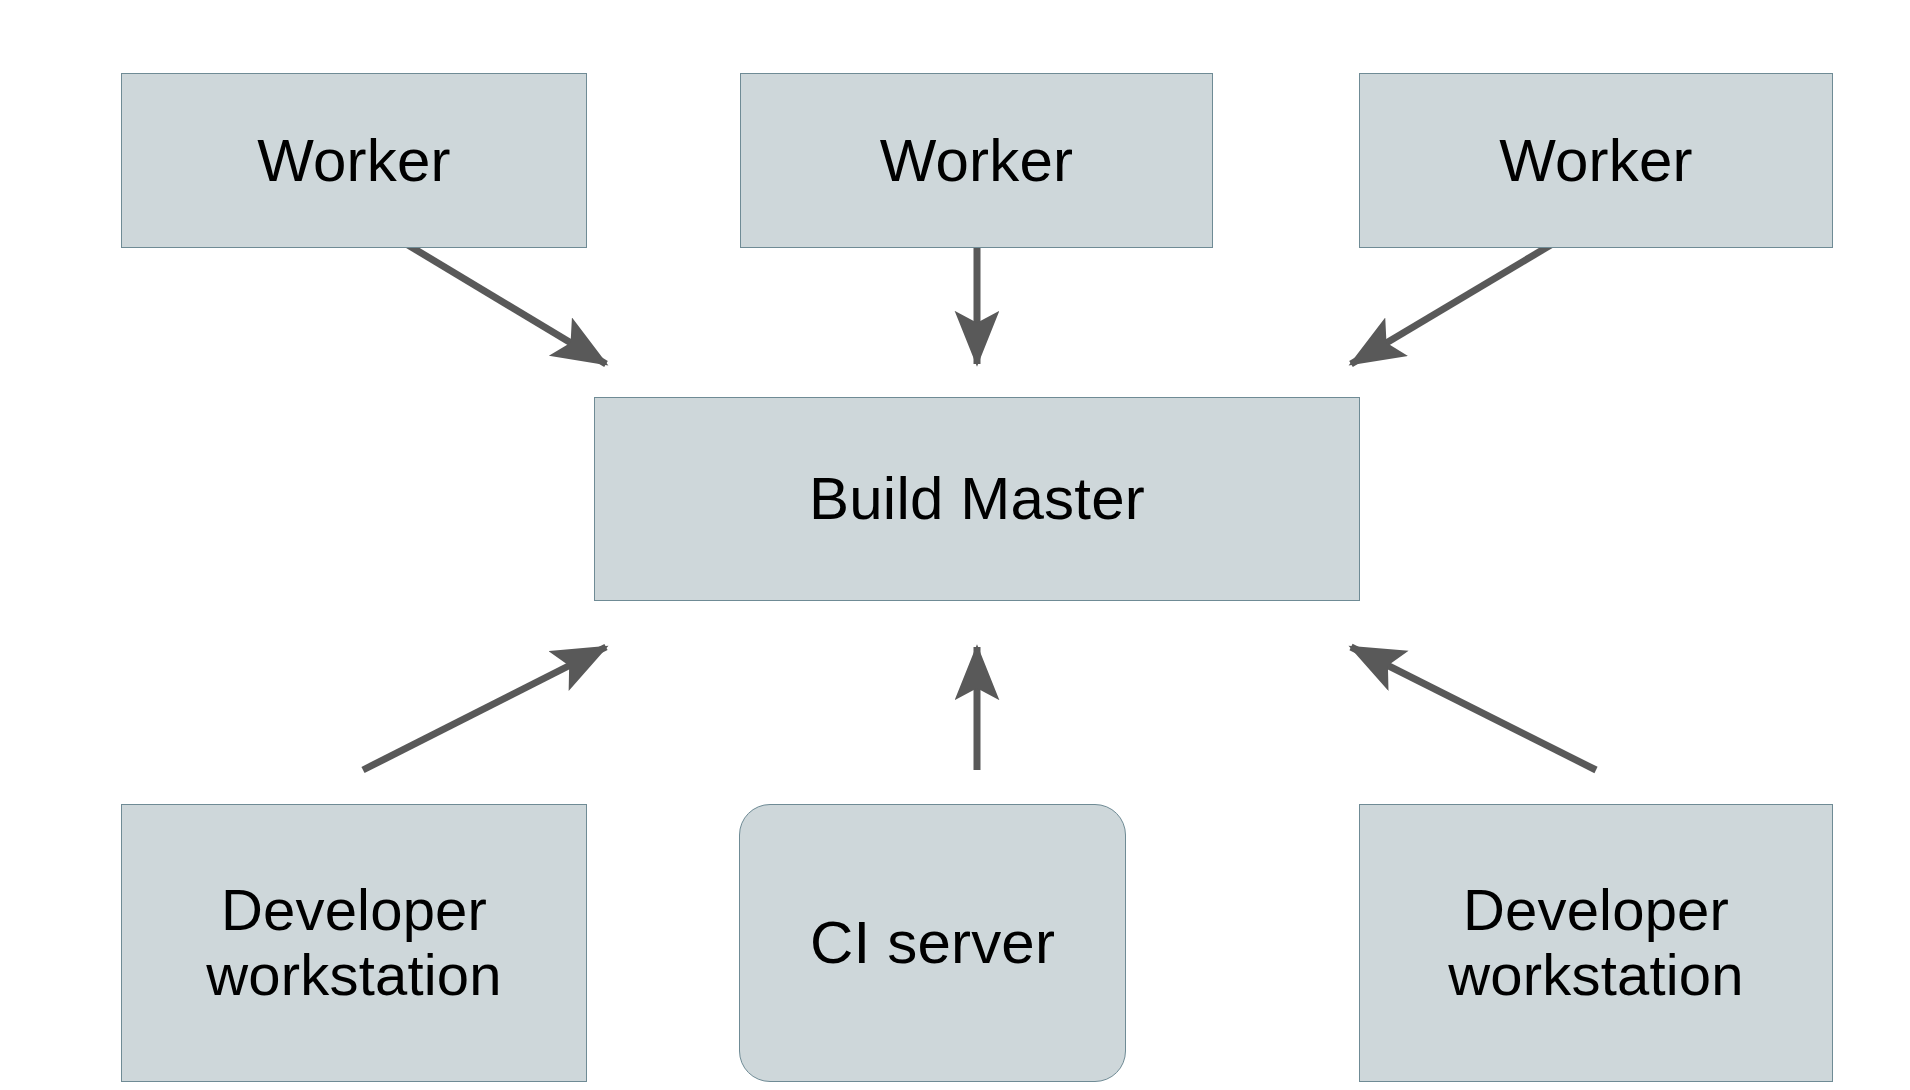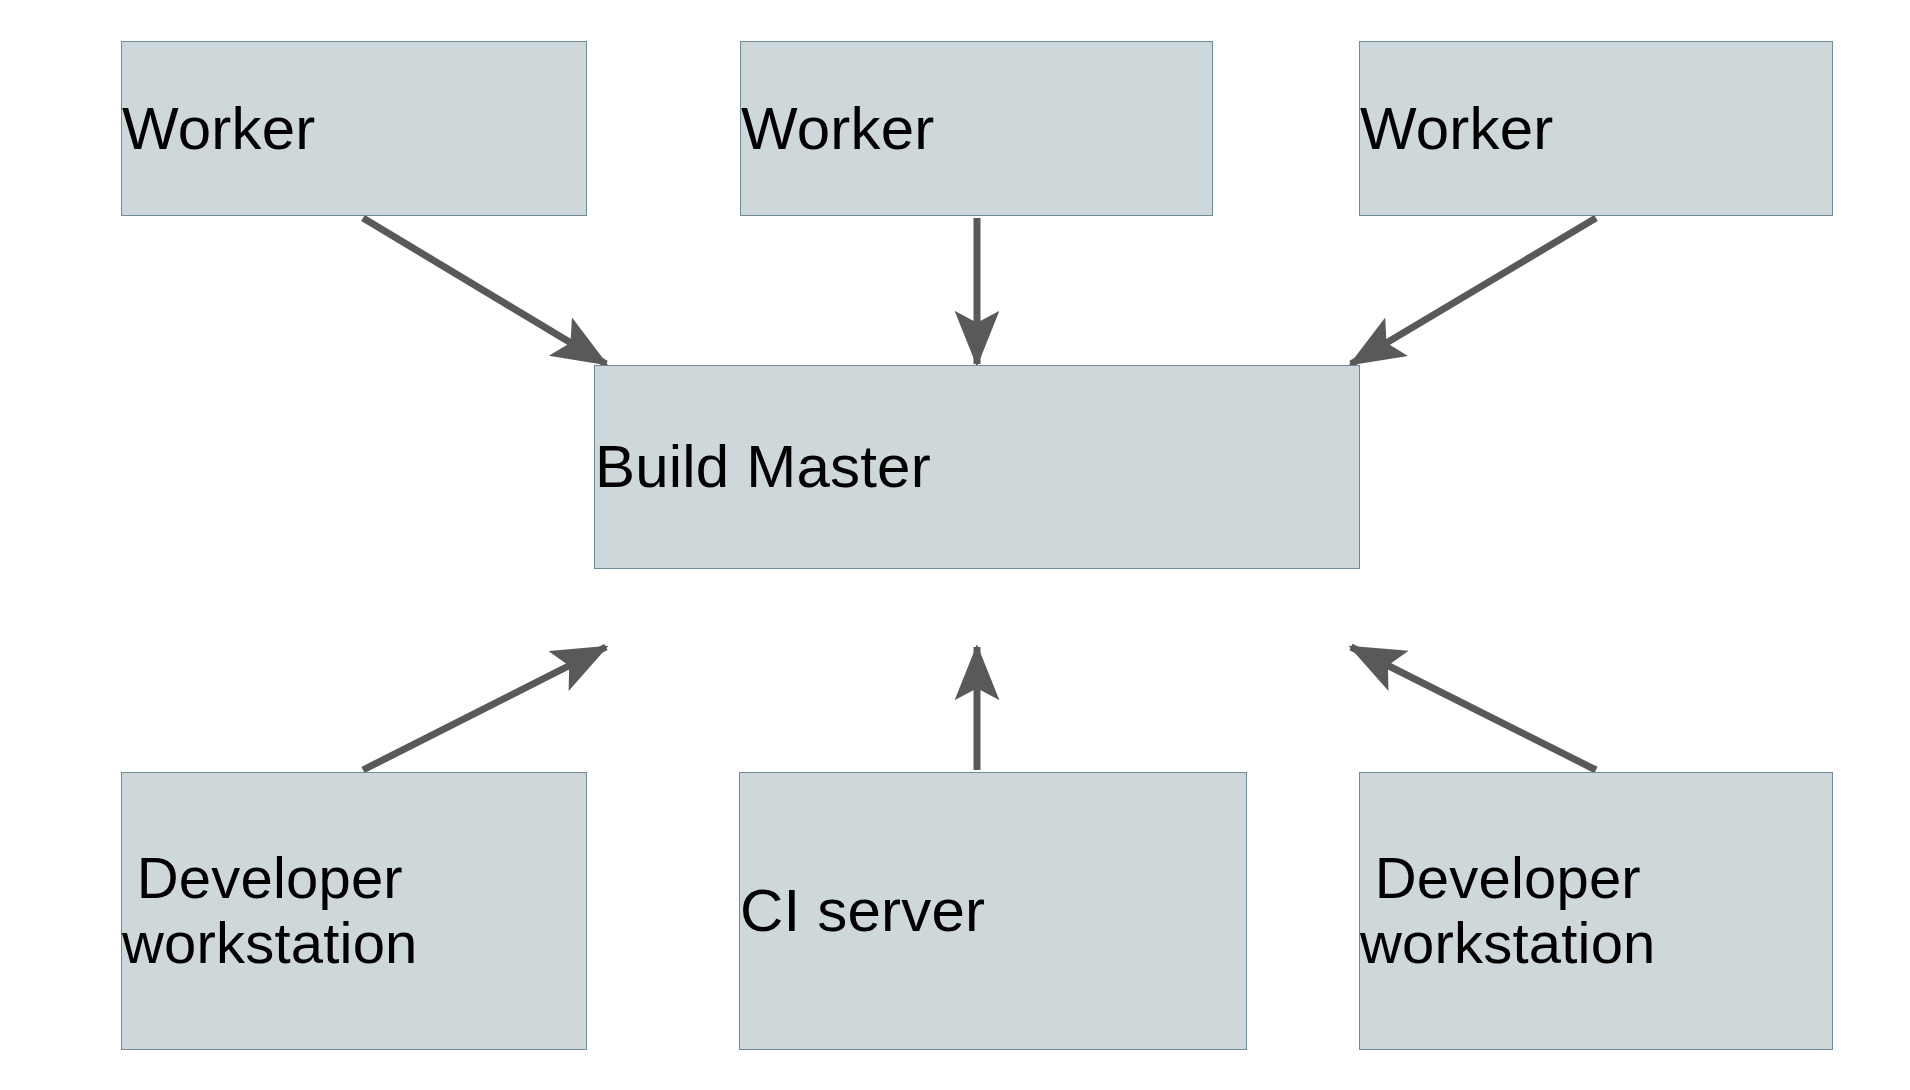--- a/index.html
+++ b/index.html
@@ -17,28 +17,29 @@
     background: var(--bg, #ffffff);
     overflow: hidden;
   }
   .node {
     position: absolute;
     box-sizing: border-box;
     background: #ced7da;
     border: 1.6px solid #6f8b95;
     display: flex;
     align-items: center;
-    justify-content: flex-start;
+    justify-content: center;
     text-align: center;
     color: #000000;
     font-size: 60px;
     line-height: 1.12;
     font-weight: 400;
     letter-spacing: 0.2px;
     white-space: pre-line;
+    margin-top: 32px;
     -webkit-font-smoothing: antialiased;
   }
   .node.two-line {
     font-size: 58px;
   }
   #edges {
     position: absolute;
     left: 0;
     top: 0;
     width: 1910px;
@@ -76,21 +77,21 @@
   <div class="node" style="left: 1359px; top: 41px; width: 474px; height: 175px; background: rgb(206, 215, 218); border-color: rgb(111, 139, 149); color: rgb(0, 0, 0);">
     <span>Worker</span>
   </div>
   <div class="node" style="left: 594px; top: 365px; width: 766px; height: 204px; background: rgb(206, 215, 218); border-color: rgb(111, 139, 149); color: rgb(0, 0, 0);">
     <span>Build Master</span>
   </div>
   <div class="node two-line" style="left: 121px; top: 772px; width: 466px; height: 278px; background: rgb(206, 215, 218); border-color: rgb(111, 139, 149); color: rgb(0, 0, 0);">
     <span>Developer
 workstation</span>
   </div>
-  <div class="node" style="left: 739px; top: 772px; width: 508px; height: 278px; background: rgb(206, 215, 218); border-color: rgb(111, 139, 149); color: rgb(0, 0, 0);">
+  <div class="node" style="left: 739px; top: 772px; width: 387px; height: 278px; background: rgb(206, 215, 218); border-color: rgb(111, 139, 149); color: rgb(0, 0, 0); border-radius: 31px;">
     <span>CI server</span>
   </div>
   <div class="node two-line" style="left: 1359px; top: 772px; width: 474px; height: 278px; background: rgb(206, 215, 218); border-color: rgb(111, 139, 149); color: rgb(0, 0, 0);">
     <span>Developer
 workstation</span>
   </div>
 
 </div>
 
 </body></html>

